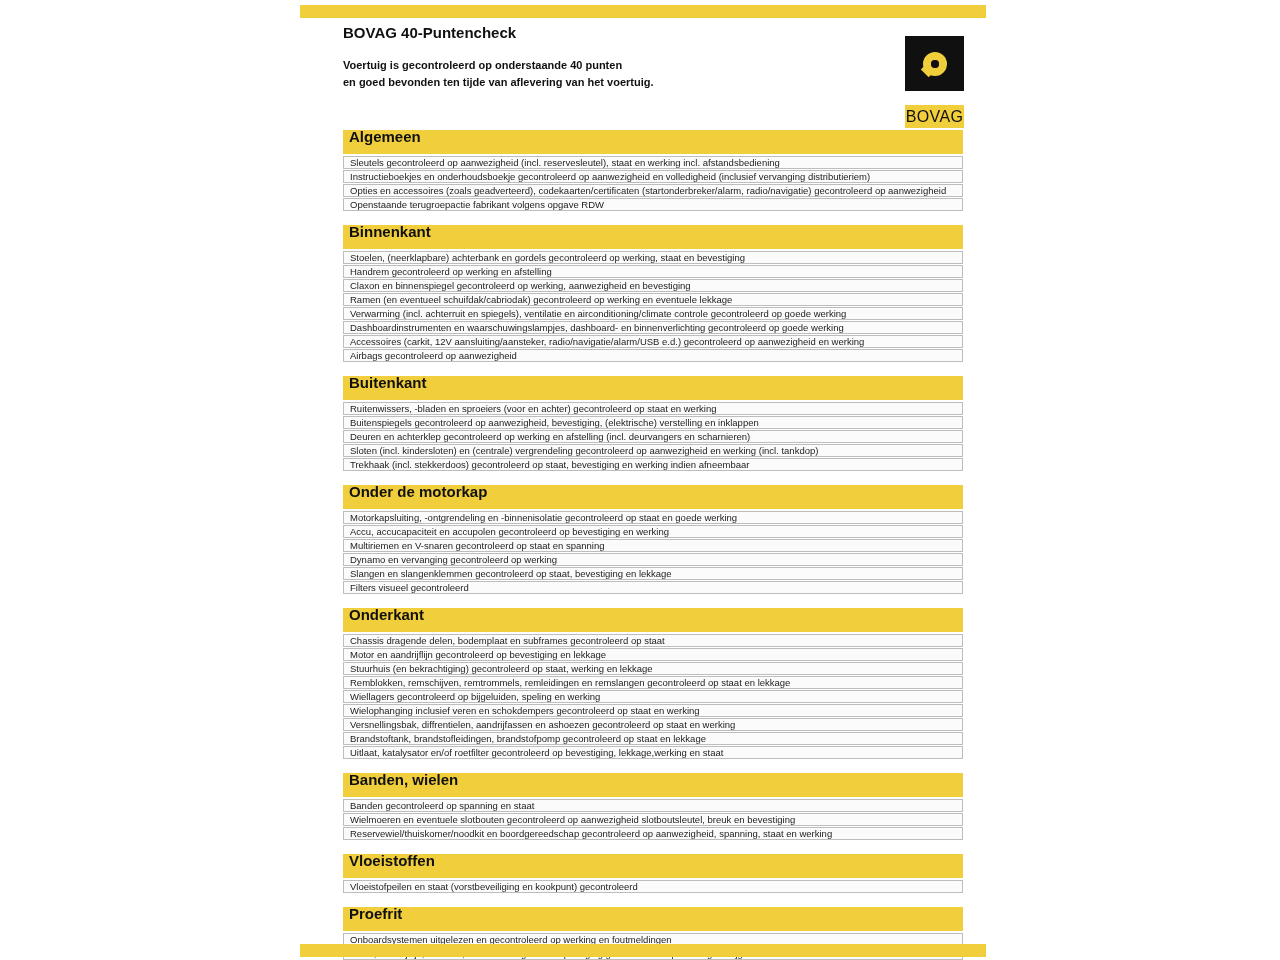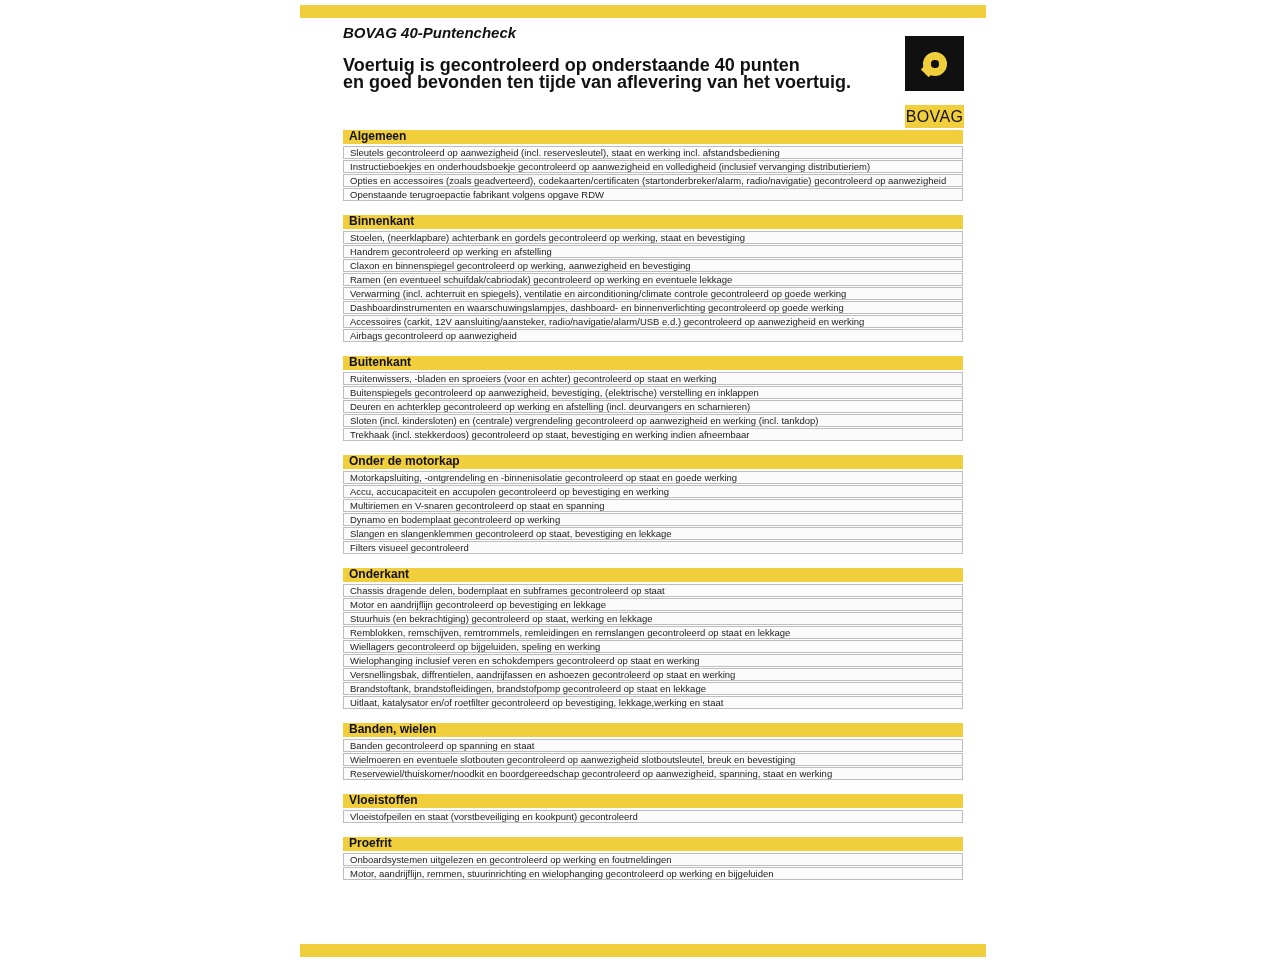--- a/index.html
+++ b/index.html
@@ -15,25 +15,25 @@
     font-family:"Liberation Sans",sans-serif;color:var(--ink);
   }
   .accent-bar{
     position:absolute;left:300px;width:686px;height:13px;background:var(--yellow);
   }
   .accent-bar.top{top:5px;}
   .accent-bar.bottom{top:944px;}
 
   .page-title{
     position:absolute;left:343px;top:24px;
-    font-size:15px;font-weight:bold;color:#111;font-style:italic;
+    font-size:15px;font-weight:bold;color:#111;
   }
   .page-subtitle{
     position:absolute;left:343px;top:57px;
-    font-size:18px;font-weight:bold;line-height:17px;color:#111;
+    font-size:11px;font-weight:bold;line-height:17px;color:#111;
   }
 
   
   .logo{position:absolute;left:905px;top:36px;width:59px;}
   .logo-square{
     width:59px;height:55px;background:#101010;position:relative;
     display:flex;align-items:center;justify-content:center;
   }
   .logo-ring{
     width:24px;height:24px;border:8px solid var(--yellow);border-radius:50%;
@@ -48,22 +48,22 @@
   .logo-text{
     margin-top:14px;height:23px;background:var(--yellow);
     display:flex;align-items:center;justify-content:center;
     font-weight:normal;font-size:16px;letter-spacing:.4px;color:#111;
   }
 
   
   .sections{position:absolute;left:343px;top:130px;width:620px;}
   .section{margin-bottom:14px;}
   .section-header{
-    background:var(--yellow);height:14px;line-height:13px;
-    font-size:12px;font-weight:bold;padding-left:6px;margin-bottom:2px;color:#111;
+    background:var(--yellow);height:24px;line-height:13px;
+    font-size:15px;font-weight:bold;padding-left:6px;margin-bottom:2px;color:#111;
   }
   .row{
     background:var(--row-bg);border:1px solid var(--row-border);
     height:13px;line-height:11px;font-size:9.5px;
     padding-left:6px;margin-bottom:1px;color:#222;
     white-space:nowrap;overflow:hidden;
   }
 </style>
 </head>
 <body>
@@ -111,21 +111,21 @@
       <div class="row">Buitenspiegels gecontroleerd op aanwezigheid, bevestiging, (elektrische) verstelling en inklappen</div>
       <div class="row">Deuren en achterklep gecontroleerd op werking en afstelling (incl. deurvangers en scharnieren)</div>
       <div class="row">Sloten (incl. kindersloten) en (centrale) vergrendeling gecontroleerd op aanwezigheid en werking (incl. tankdop)</div>
       <div class="row">Trekhaak (incl. stekkerdoos) gecontroleerd op staat, bevestiging en werking indien afneembaar</div>
     </div>
     <div class="section">
       <div class="section-header">Onder de motorkap</div>
       <div class="row">Motorkapsluiting, -ontgrendeling en -binnenisolatie gecontroleerd op staat en goede werking</div>
       <div class="row">Accu, accucapaciteit en accupolen gecontroleerd op bevestiging en werking</div>
       <div class="row">Multiriemen en V-snaren gecontroleerd op staat en spanning</div>
-      <div class="row">Dynamo en bodemplaat gecontroleerd op werking</div>
+      <div class="row">Dynamo en vervanging gecontroleerd op werking</div>
       <div class="row">Slangen en slangenklemmen gecontroleerd op staat, bevestiging en lekkage</div>
       <div class="row">Filters visueel gecontroleerd</div>
     </div>
     <div class="section">
       <div class="section-header">Onderkant</div>
       <div class="row">Chassis dragende delen, bodemplaat en subframes gecontroleerd op staat</div>
       <div class="row">Motor en aandrijflijn gecontroleerd op bevestiging en lekkage</div>
       <div class="row">Stuurhuis (en bekrachtiging) gecontroleerd op staat, werking en lekkage</div>
       <div class="row">Remblokken, remschijven, remtrommels, remleidingen en remslangen gecontroleerd op staat en lekkage</div>
       <div class="row">Wiellagers gecontroleerd op bijgeluiden, speling en werking</div>

